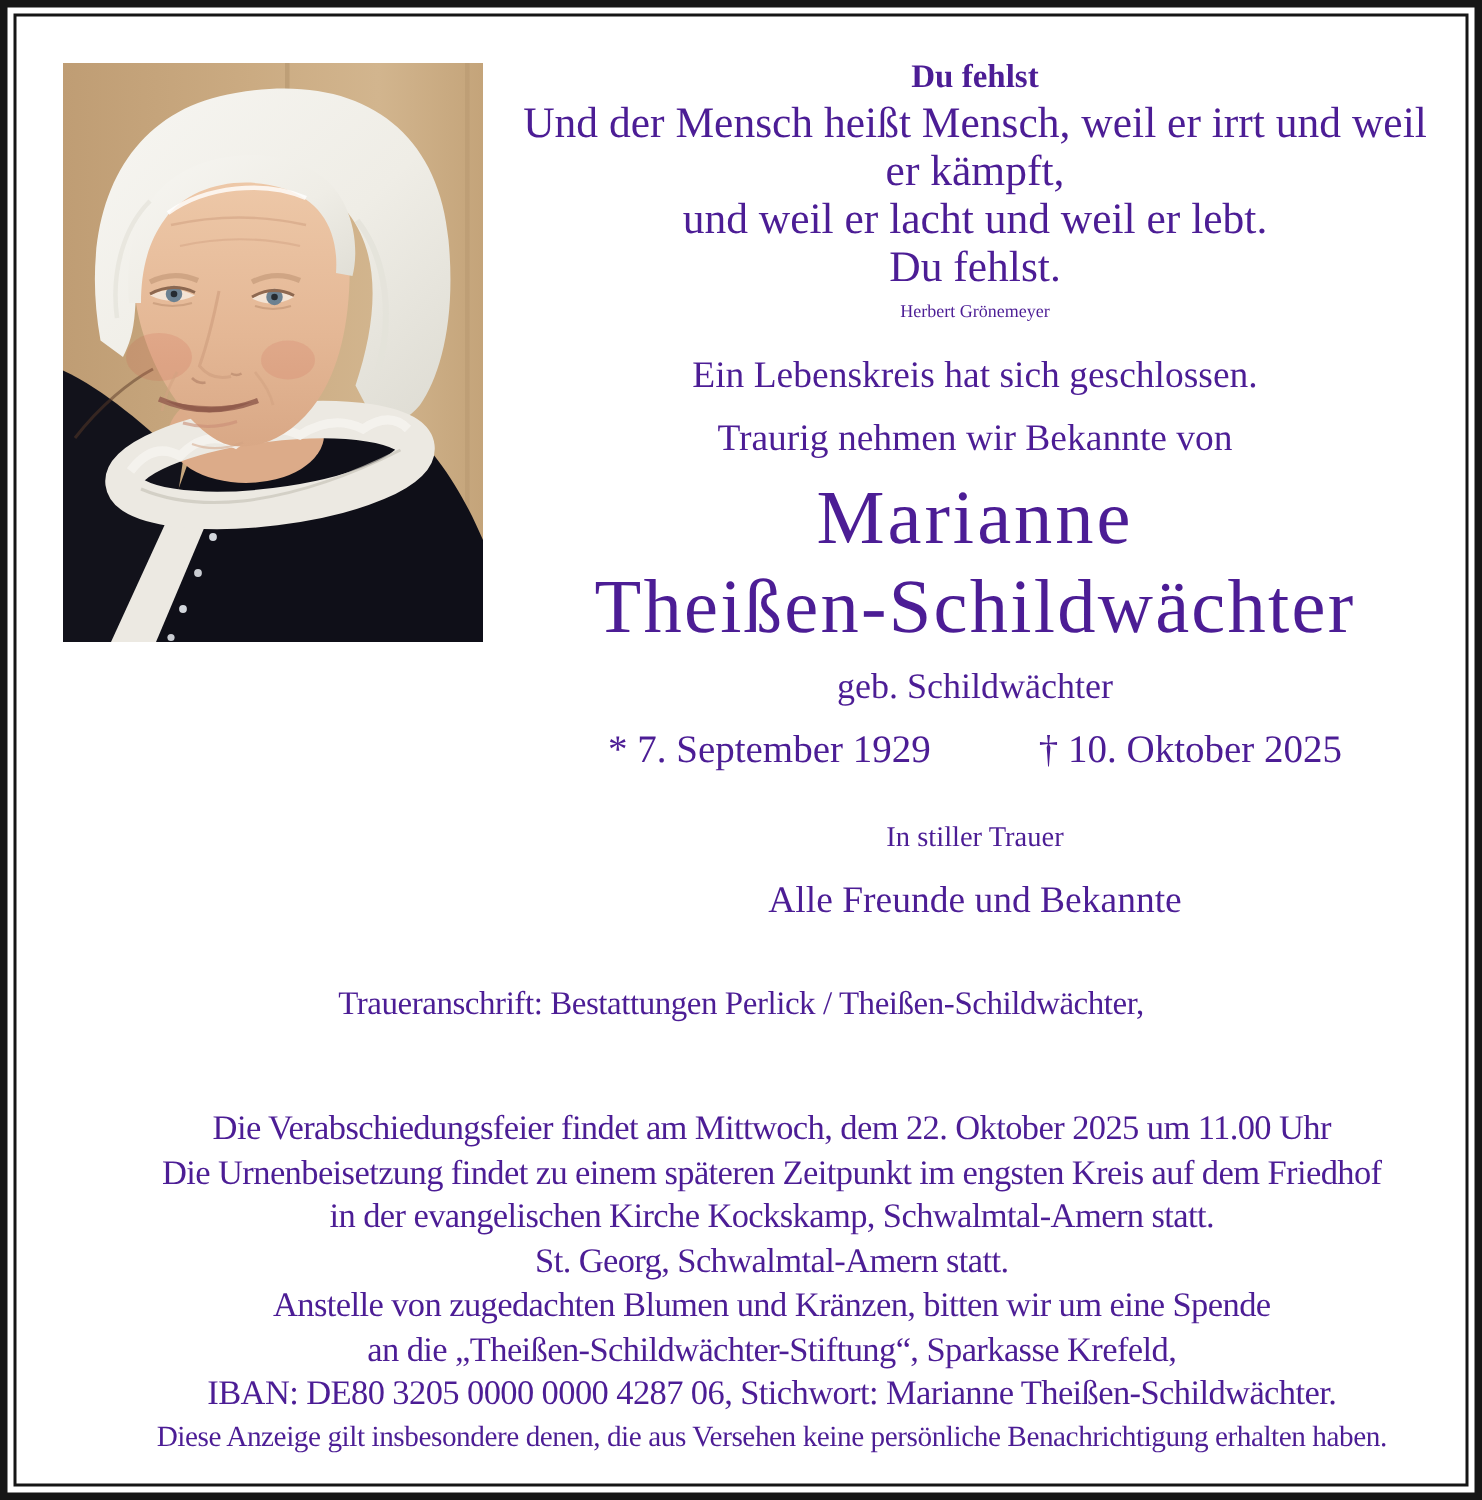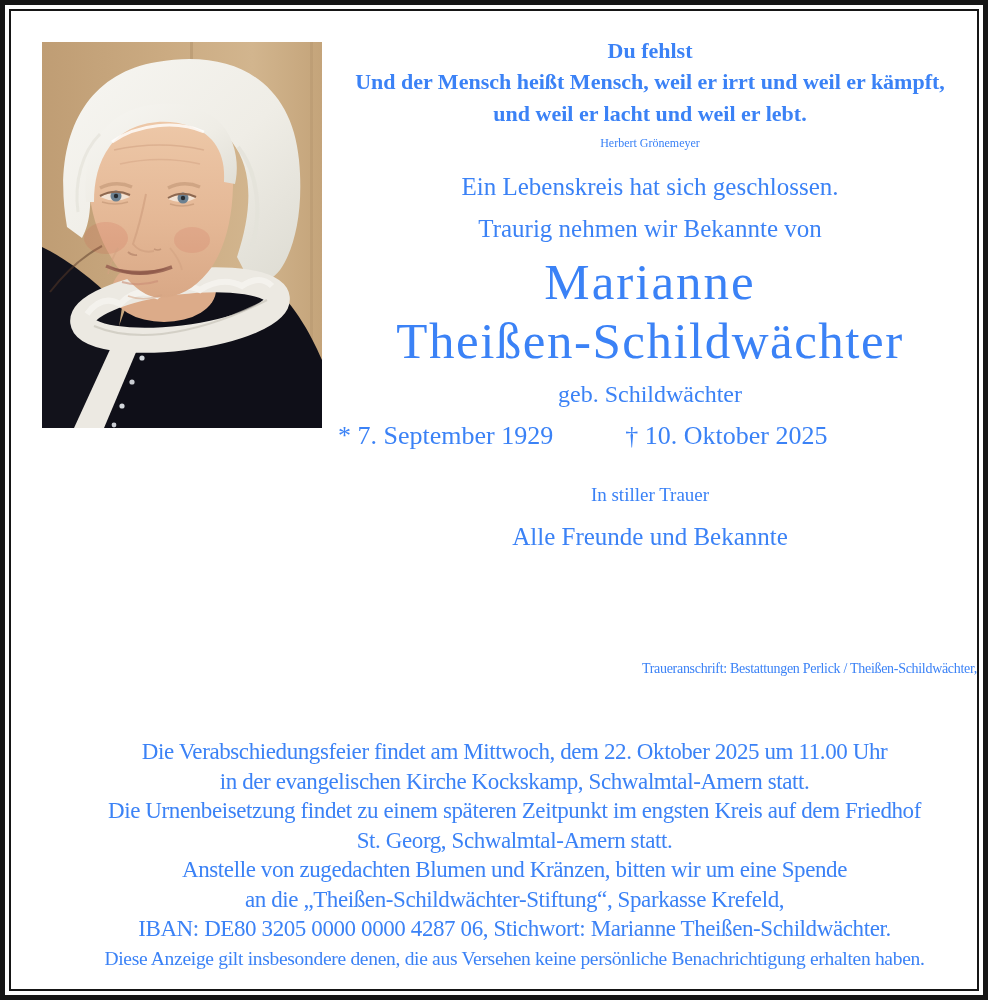--- a/index.html
+++ b/index.html
@@ -2,63 +2,63 @@
 <html><head>
 <meta charset="utf-8">
 <style>
   html, body { margin: 0; padding: 0; background: #ffffff; }
   .page {
     position: relative;
     width: 988px;
     height: 1000px;
     background: #ffffff;
     font-family: "Liberation Serif", "DejaVu Serif", serif;
-    color: #3b82f6;
+    color: #4c1d95;
     overflow: hidden;
   }
   .frame-outer { position: absolute; inset: 0; border: 5px solid #161616; pointer-events: none; }
   .frame-inner { position: absolute; inset: 9px; border: 2px solid #161616; pointer-events: none; }
 
   .photo {
     position: absolute;
     left: 42px; top: 42px;
     width: 280px; height: 386px;
     overflow: hidden;
   }
   .photo svg { display: block; width: 100%; height: 100%; }
 
   .right-col {
     position: absolute;
     left: 338px; top: 36px;
     width: 624px;
     text-align: center;
   }
   .poem-title  { font-size: 22px; line-height: 30px; font-weight: bold; }
-  .poem-line   { font-size: 22px; line-height: 32px; font-weight: bold; }
+  .poem-line   { font-size: 29px; line-height: 32px; }
   .poem-line:first-of-type { margin-top: 2px; }
   .poem-author { font-size: 12px; line-height: 26px; }
   .opening  { font-size: 25px; line-height: 34px; margin-top: 14px; }
   .farewell { font-size: 25px; line-height: 34px; margin-top: 8px; }
   .name-line1 { font-size: 51px; line-height: 60px; margin-top: 6px; letter-spacing: 2px; font-weight: normal; }
   .name-line2 { font-size: 51px; line-height: 58px; letter-spacing: 1.5px; font-weight: normal; }
   h1 { margin: 0; }
   .maiden { font-size: 24px; line-height: 32px; margin-top: 8px; }
   .dates {
     margin-top: 9px;
     font-size: 26px; line-height: 34px;
-    display: flex; gap: 72px;
+    display: flex; justify-content: center; gap: 72px;
   }
   .mourning { font-size: 19px; line-height: 34px; margin-top: 25px; }
   .mourners { font-size: 25px; line-height: 34px; margin-top: 8px; }
 
   .address {
     position: absolute;
     left: 11px; right: 11px; top: 652px;
-    text-align: right;
-    font-size: 14px; line-height: 34px;
+    text-align: center;
+    font-size: 22px; line-height: 34px;
     letter-spacing: -0.3px;
   }
   .details {
     position: absolute;
     left: 11px; right: 11px; top: 737px;
     text-align: center;
     font-size: 23px; line-height: 29.5px;
     letter-spacing: -0.4px;
     margin-left: 41px;
   }
@@ -159,20 +159,21 @@
 
       <path d="M 196,105 C 216,130 220,170 210,205" stroke="#e4e2da" stroke-width="4" fill="none" opacity="0.8"></path>
       <path d="M 36,170 C 32,140 40,110 58,92" stroke="#e4e2da" stroke-width="3" fill="none" opacity="0.7"></path>
     </svg>
   </div>
 
   <div class="right-col">
     <div class="poem-title">Du fehlst</div>
     <div class="poem-line">Und der Mensch heißt Mensch, weil er irrt und weil er kämpft,</div>
     <div class="poem-line">und weil er lacht und weil er lebt.</div>
+    <div class="poem-line">Du fehlst.</div>
     <div class="poem-author">Herbert Grönemeyer</div>
 
     <div class="opening">Ein Lebenskreis hat sich geschlossen.</div>
     <div class="farewell">Traurig nehmen wir Bekannte von</div>
 
     <h1 class="name-line1">Marianne</h1>
     <h1 class="name-line2">Theißen-Schildwächter</h1>
     <div class="maiden">geb. Schildwächter</div>
 
     <div class="dates">
@@ -183,21 +184,21 @@
     <div class="mourning">In stiller Trauer</div>
     <div class="mourners">Alle Freunde und Bekannte</div>
   </div>
 
   <div class="address">
     <div>Traueranschrift: Bestattungen Perlick / Theißen-Schildwächter,</div>
   </div>
 
   <div class="details">
     <div>Die Verabschiedungsfeier findet am Mittwoch, dem 22. Oktober 2025 um 11.00 Uhr</div>
+    <div>Die Urnenbeisetzung findet zu einem späteren Zeitpunkt im engsten Kreis auf dem Friedhof</div>
     <div>in der evangelischen Kirche Kockskamp, Schwalmtal-Amern statt.</div>
-    <div>Die Urnenbeisetzung findet zu einem späteren Zeitpunkt im engsten Kreis auf dem Friedhof</div>
     <div>St. Georg, Schwalmtal-Amern statt.</div>
     <div>Anstelle von zugedachten Blumen und Kränzen, bitten wir um eine Spende</div>
     <div>an die „Theißen-Schildwächter-Stiftung“, Sparkasse Krefeld,</div>
     <div>IBAN: DE80 3205 0000 0000 4287 06, Stichwort: Marianne Theißen-Schildwächter.</div>
     <div class="disclaimer">Diese Anzeige gilt insbesondere denen, die aus Versehen keine persönliche Benachrichtigung erhalten haben.</div>
   </div>
 </div>
 
 </body></html>

